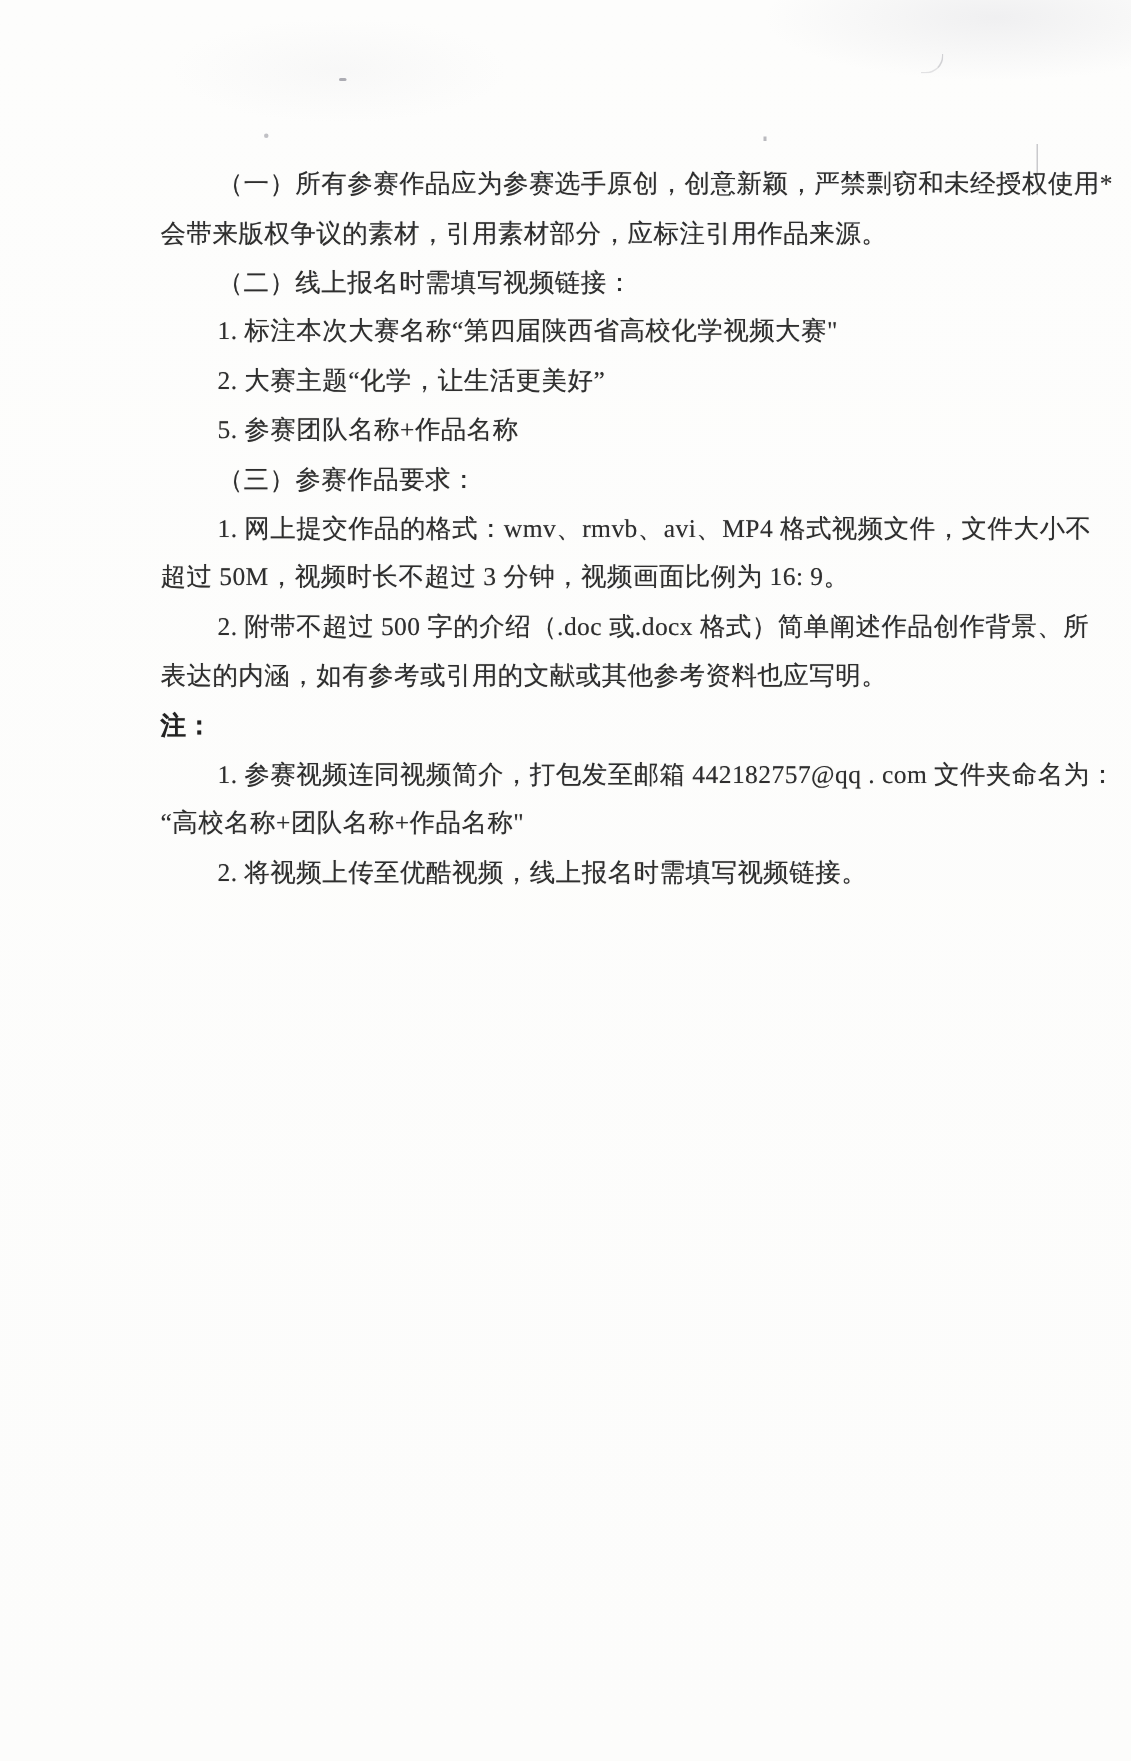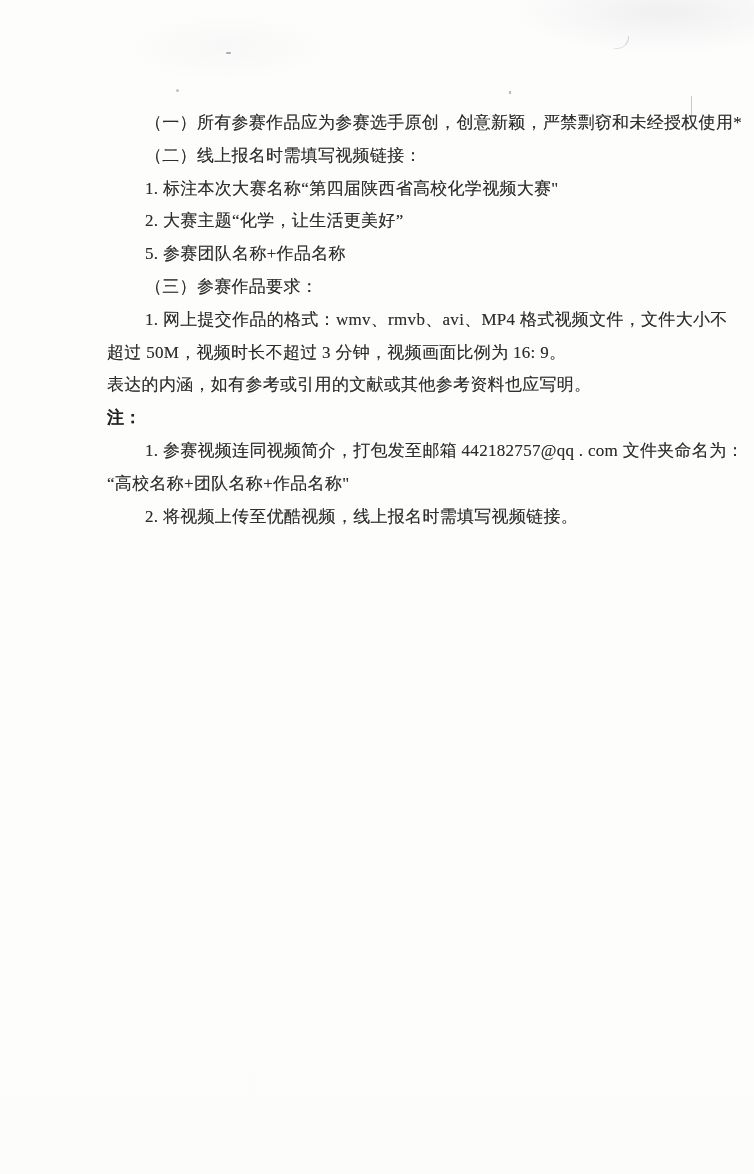--- a/index.html
+++ b/index.html
@@ -93,26 +93,28 @@
 
 <div class="page">
   <div class="artifact vline"></div>
   <div class="artifact speck-1"></div>
   <div class="artifact speck-2"></div>
   <div class="artifact speck-3"></div>
   <div class="artifact curve"></div>
 
   <div class="text-block">
       <div class="line indent">（一）所有参赛作品应为参赛选手原创，创意新颖，严禁剽窃和未经授权使用*</div>
+      <div class="line">会带来版权争议的素材，引用素材部分，应标注引用作品来源。</div>
       <div class="line indent">（二）线上报名时需填写视频链接：</div>
       <div class="line indent">1. 标注本次大赛名称“第四届陕西省高校化学视频大赛"</div>
       <div class="line indent">2. 大赛主题“化学，让生活更美好”</div>
       <div class="line indent">5. 参赛团队名称+作品名称</div>
       <div class="line indent">（三）参赛作品要求：</div>
       <div class="line indent">1. 网上提交作品的格式：wmv、rmvb、avi、MP4 格式视频文件，文件大小不</div>
       <div class="line">超过 50M，视频时长不超过 3 分钟，视频画面比例为 16: 9。</div>
+      <div class="line indent">2. 附带不超过 500 字的介绍（.doc 或.docx 格式）简单阐述作品创作背景、所</div>
       <div class="line">表达的内涵，如有参考或引用的文献或其他参考资料也应写明。</div>
       <div class="line bold">注：</div>
       <div class="line indent">1. 参赛视频连同视频简介，打包发至邮箱 442182757@qq . com 文件夹命名为：</div>
       <div class="line">“高校名称+团队名称+作品名称"</div>
       <div class="line indent">2. 将视频上传至优酷视频，线上报名时需填写视频链接。</div>
     </div>
 </div>
 
 </body></html>

